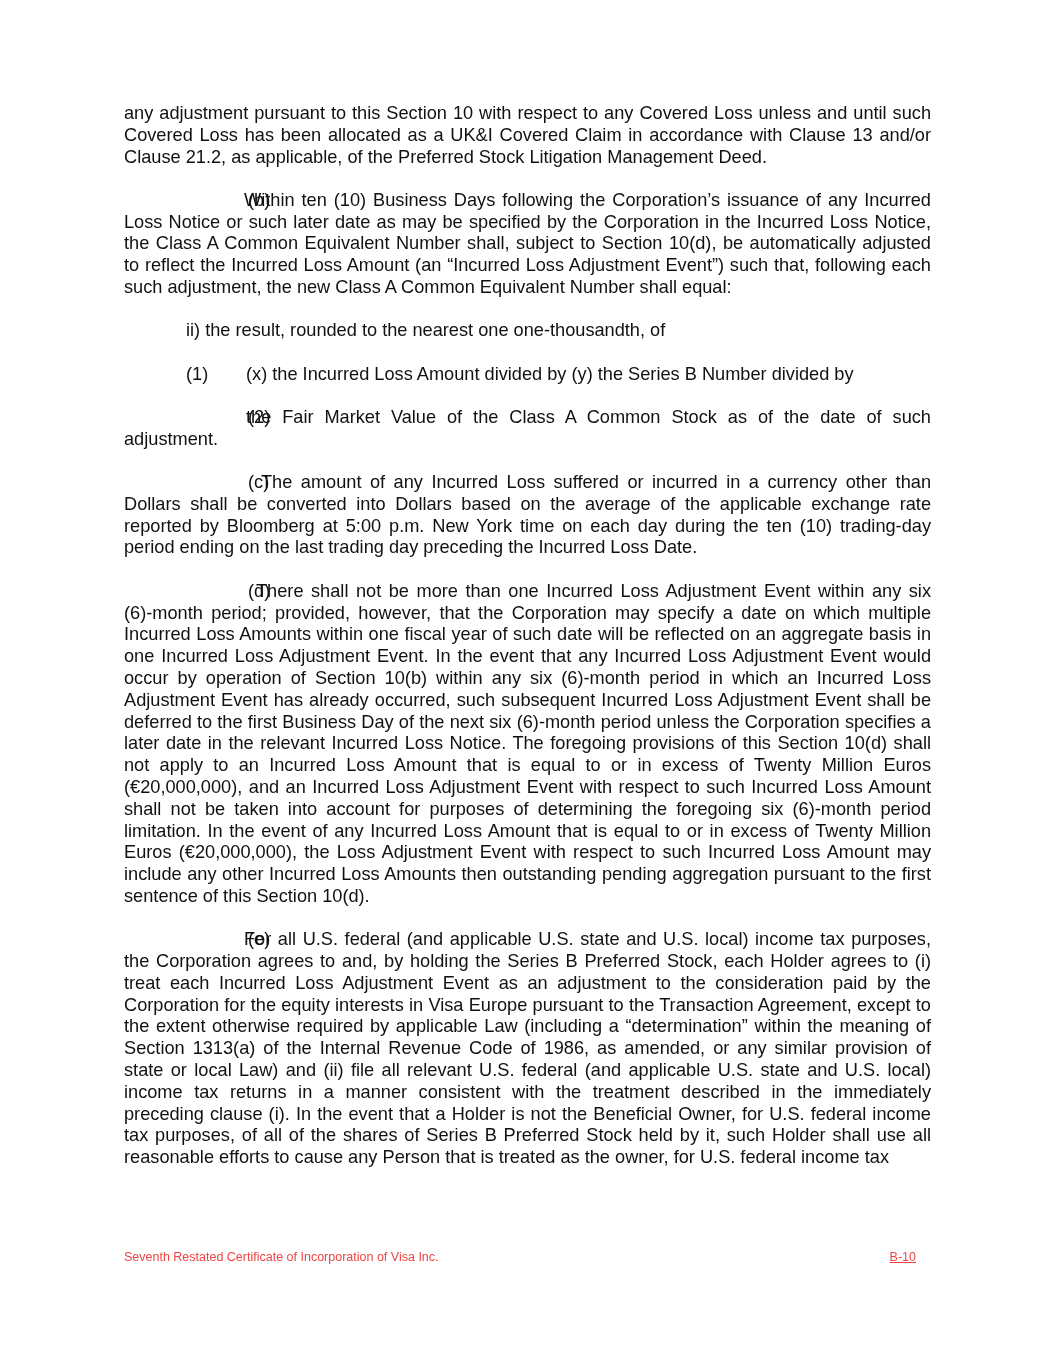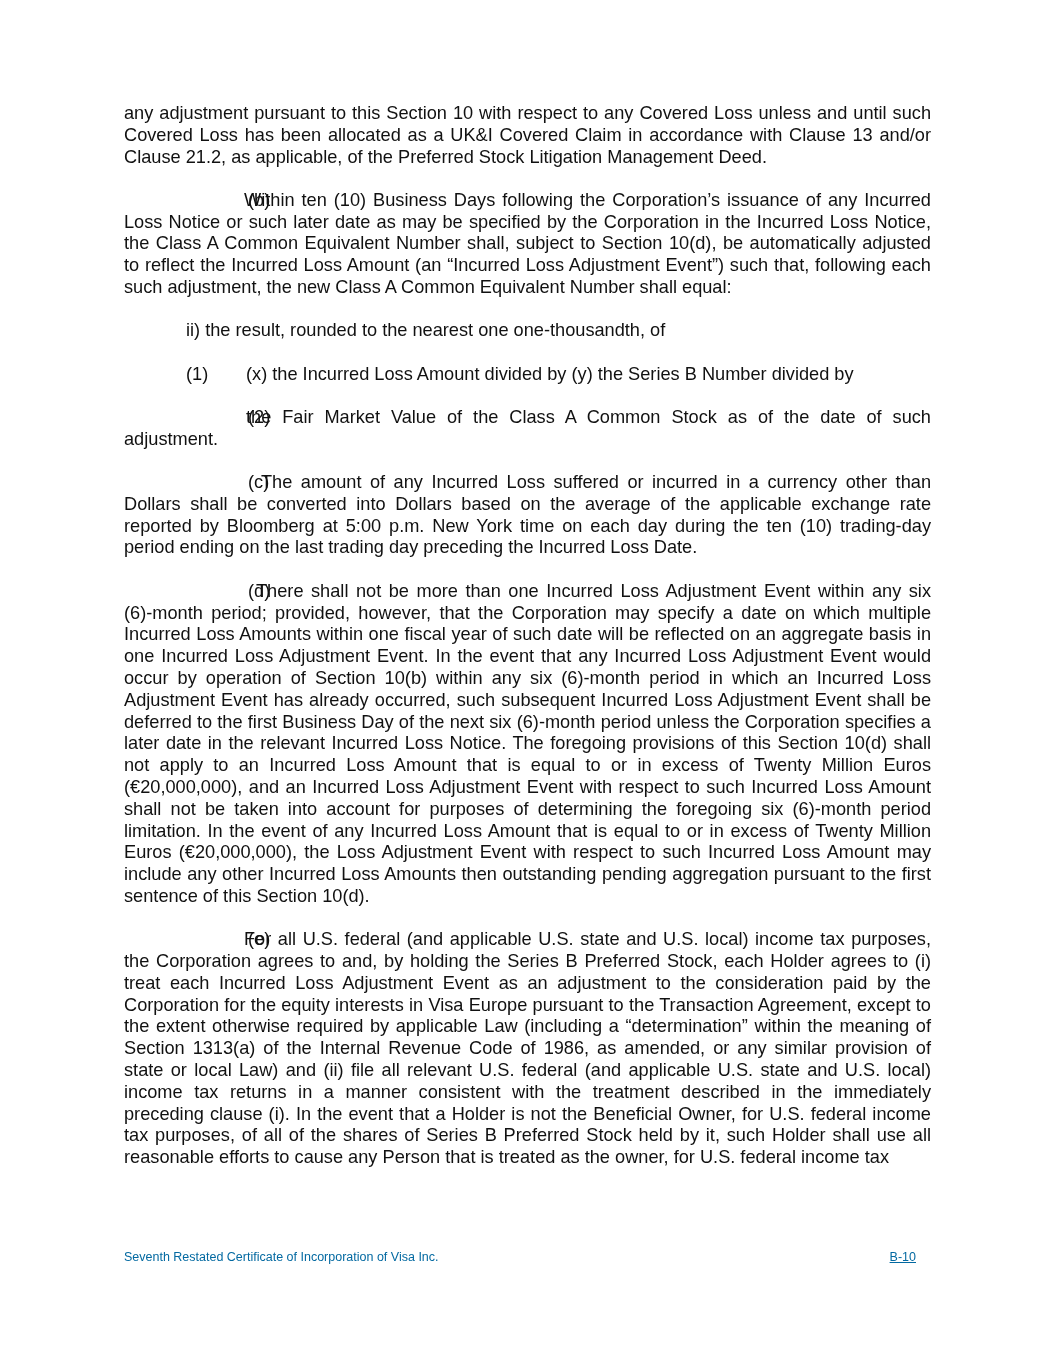--- a/index.html
+++ b/index.html
@@ -13,21 +13,21 @@
     .p.indent { text-indent: 62px; }
     .p.item { margin-left: 62px; text-align: left; }
     .lbl { display: inline-block; }
     .lbl-b { width: 58px; }
     .lbl-c { width: 75px; }
     .lbl-d { width: 70px; }
     .lbl-e { width: 58px; }
     .lbl-n { width: 60px; }
     .footer {
       position: absolute; left: 124px; top: 1249px; width: 792px;
-      font-family: "Liberation Sans", sans-serif; font-size: 12.5px; line-height: 16px; color: #0369a1;
+      font-family: "Liberation Sans", sans-serif; font-size: 12.5px; line-height: 16px; color: #ef4444;
     }
     .footer .right { position: absolute; right: 0; top: 0; text-decoration: underline; }
   </style>
 </head>
 <body>
 
 <div class="page">
   <p class="p">any adjustment pursuant to this Section 10 with respect to any Covered Loss unless and until such Covered Loss has been allocated as a UK&amp;I Covered Claim in accordance with Clause 13 and/or Clause 21.2, as applicable, of the Preferred Stock Litigation Management Deed.</p>
 
   <p class="p indent"><span class="lbl lbl-b">(b)</span><span>Within ten (10) Business Days following the Corporation’s issuance of any Incurred Loss Notice or such later date as may be specified by the Corporation in the Incurred Loss Notice, the Class A Common Equivalent Number shall, subject to Section 10(d), be automatically adjusted to reflect the Incurred Loss Amount (an “Incurred Loss Adjustment Event”) such that, following each such adjustment, the new Class A Common Equivalent Number shall equal:</span></p>

